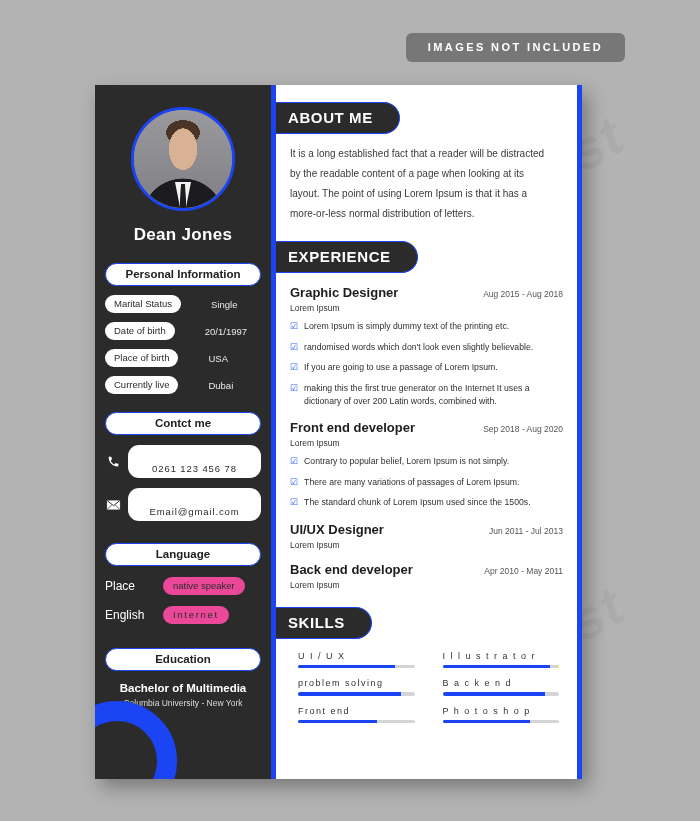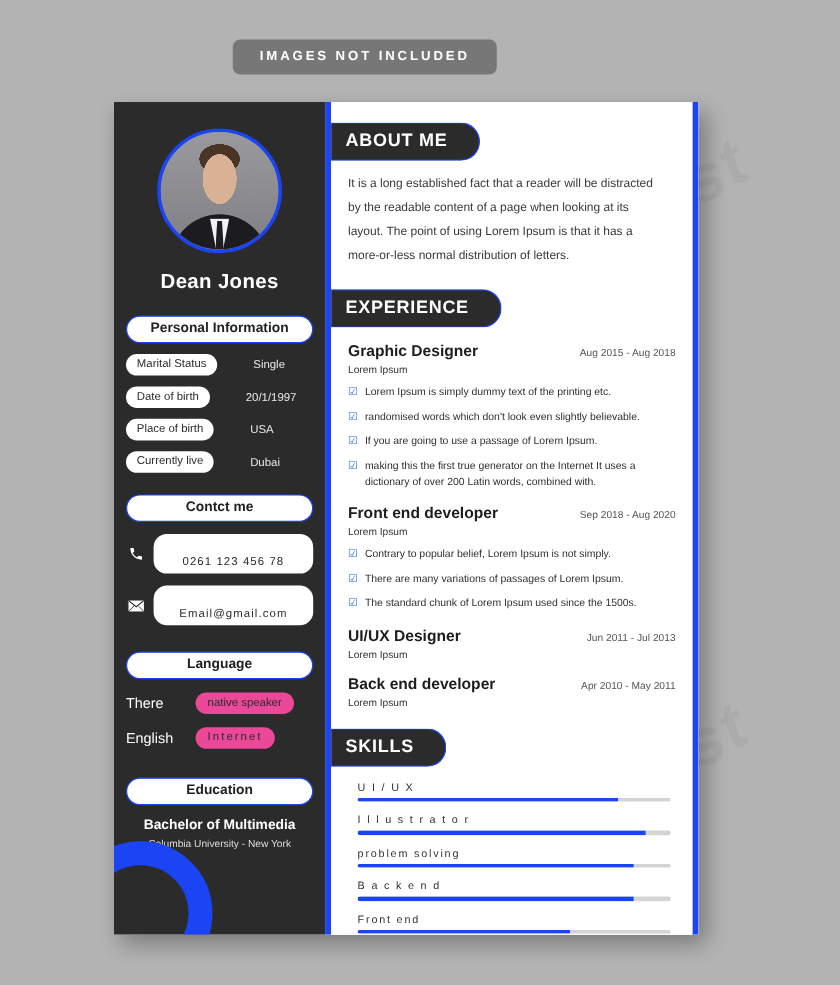--- a/index.html
+++ b/index.html
@@ -12,24 +12,24 @@
     background: #b3b3b3;
     font-family: "Liberation Sans", sans-serif;
     overflow: hidden;
     position: relative;
   }
 
   
   .banner-wrap {
     position: absolute;
     top: 33px;
-    left: 0;
+    left: 17px;
     width: 608px;
     display: flex;
-    justify-content: center;
+    justify-content: flex-end;
   }
   .banner {
     background: #777777;
     color: #ffffff;
     font-size: 11px;
     font-weight: bold;
     letter-spacing: 2.4px;
     padding: 8px 22px 9px;
     border-radius: 6px;
     white-space: nowrap;
@@ -291,21 +291,21 @@
   .bullet .chk {
     color: #2f6cf6;
     font-size: 9px;
     margin-right: 6px;
     flex: none;
     line-height: 1.5;
   }
 
   .skills-grid {
     display: grid;
-    grid-template-columns: 1fr;
+    grid-template-columns: 1fr 1fr;
     column-gap: 28px;
     row-gap: 10px;
     padding: 12px 18px 0 22px;
   }
   .skill-label {
     font-size: 9px;
     color: #333333;
     letter-spacing: 1.5px;
     margin-bottom: 4px;
   }
@@ -399,21 +399,21 @@
             <path d="M1.8 16.2L9 9M22.2 16.2L15 9" fill="none" stroke="#2b2b2b" stroke-width="1.2"></path>
           </svg>
         </span>
         <span class="pill-contact">Email@gmail.com</span>
       </div>
     </div>
 
     <div class="side-block" style="margin-top:22px;">
       <div class="pill-head">Language</div>
       <div class="lang-row">
-        <span class="lang-name">There</span>
+        <span class="lang-name">Place</span>
         <span class="lang-level">native speaker</span>
       </div>
       <div class="lang-row">
         <span class="lang-name">English</span>
         <span class="lang-level spaced">Internet</span>
       </div>
     </div>
 
     <div class="side-block" style="margin-top:24px;">
       <div class="pill-head">Education</div>

